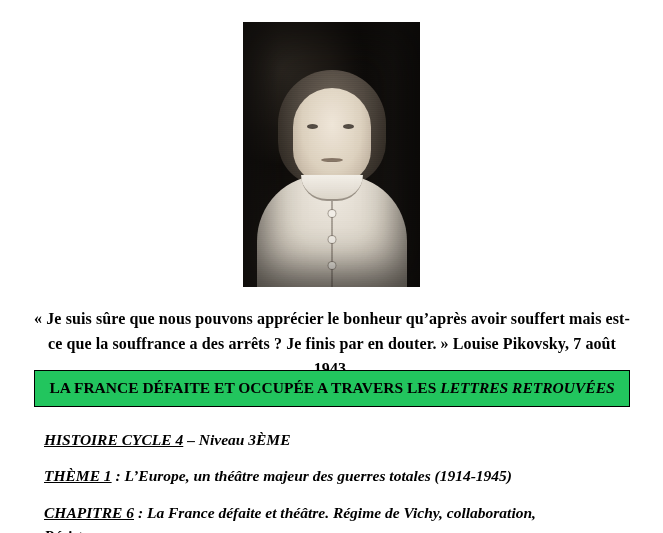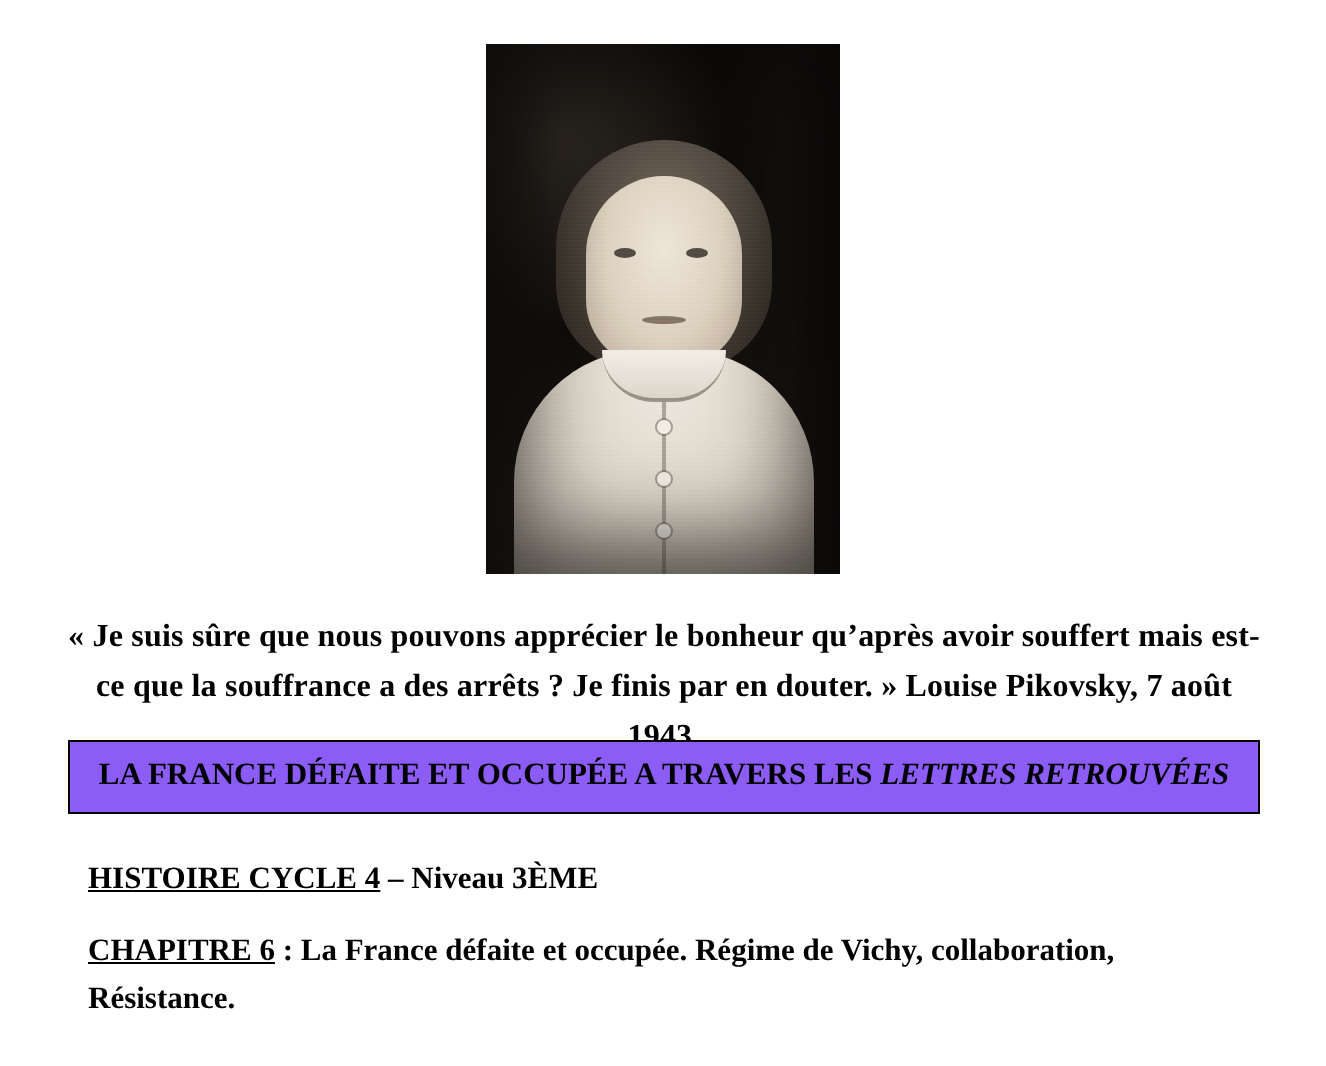--- a/index.html
+++ b/index.html
@@ -176,41 +176,42 @@
   }
 
   
   .banner {
     position: absolute;
     top: 370px;
     left: 34px;
     width: 596px;
     box-sizing: border-box;
     border: 1px solid #000000;
-    background: #8b5cf6;
+    background: #22c55e;
     padding: 6px 10px 7px 10px;
     text-align: center;
     font-weight: bold;
     font-size: 15.5px;
     line-height: 1.45;
   }
   .banner .it { font-style: italic; }
 
   
   .body-block {
     position: absolute;
     top: 428px;
     left: 44px;
     width: 586px;
     font-size: 15.5px;
     line-height: 1.5;
   }
   .body-block p {
     margin: 0 0 13px 0;
     font-weight: bold;
+    font-style: italic;
   }
   .body-block .u { text-decoration: underline; }
 </style>
 </head>
 <body>
 
 <div class="page">
 
   <div class="photo-wrap">
     <div class="photo">
@@ -237,16 +238,17 @@
     <span>« Je suis sûre que nous pouvons apprécier le bonheur qu’après avoir souffert mais est-</span>
     <span>ce que la souffrance a des arrêts ? Je finis par en douter. »</span><span> Louise Pikovsky, 7 août 1943.</span>
   </div>
 
   <div class="banner">
     <span>LA FRANCE DÉFAITE ET OCCUPÉE A TRAVERS LES </span><span class="it">LETTRES RETROUVÉES</span><br>
   </div>
 
   <div class="body-block">
     <p><span class="u">HISTOIRE CYCLE 4</span><span> – Niveau 3ÈME</span></p>
-    <p><span class="u">CHAPITRE 6</span><span> : La France défaite et occupée. Régime de Vichy, collaboration,</span><br><span>Résistance.</span></p>
+    <p><span class="u">THÈME 1</span><span> : L’Europe, un théâtre majeur des guerres totales (1914-1945)</span></p>
+    <p><span class="u">CHAPITRE 6</span><span> : La France défaite et théâtre. Régime de Vichy, collaboration,</span><br><span>Résistance.</span></p>
   </div>
 
 </div>
 
 </body></html>

